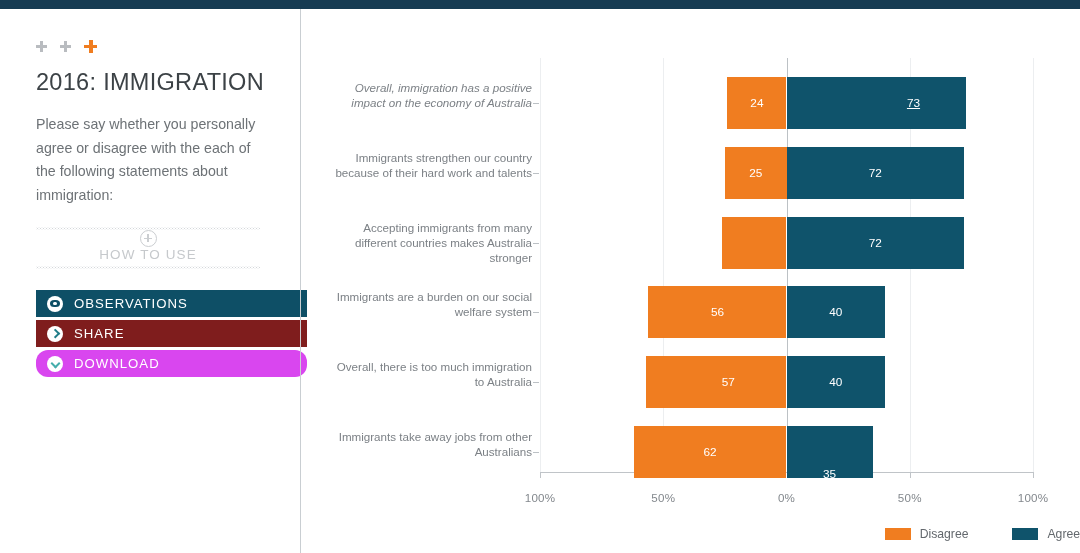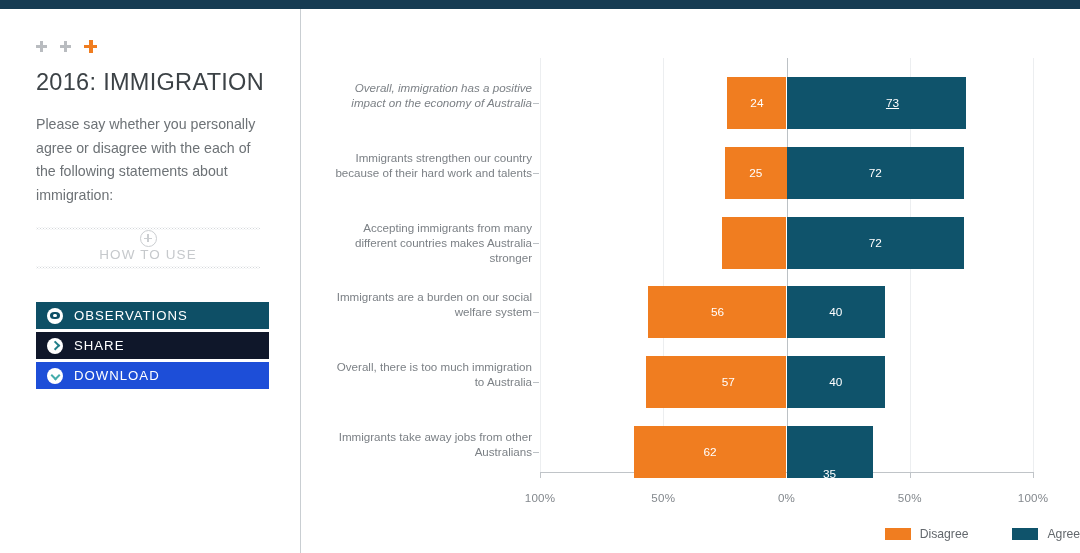--- a/index.html
+++ b/index.html
@@ -60,30 +60,30 @@
   }
   .circ-plus {
     width:17px; height:17px; border-radius:50%;
     border:1.3px solid #cbced1; position:relative; flex:none;
   }
   .circ-plus::before, .circ-plus::after { content:""; position:absolute; background:#cbced1; }
   .circ-plus::before { left:6.8px; top:3.2px; width:1.3px; height:8px; }
   .circ-plus::after  { left:3.2px; top:6.8px; width:8px; height:1.3px; }
   .howto-label { font-size:13.5px; letter-spacing:1.1px; color:#c6c9cc; }
 
-  .btn-stack { margin-top:33px; width:233px; }
+  .btn-stack { margin-top:21px; width:271px; }
   .btn {
     display:flex; align-items:center; gap:11px;
     height:27px; padding:0 11px; margin-bottom:3px;
     color:#ffffff; font-size:13.2px; letter-spacing:1.0px;
     cursor:pointer; user-select:none;
   }
   .btn-observations { background:#0e4f66; }
-  .btn-share       { background:#0f172a; }
-  .btn-download    { background:#1d4ed8; }
+  .btn-share       { background:#7f1d1d; }
+  .btn-download    { background:#d946ef;border-radius:12px; }
   .btn .ic { width:16px; height:16px; border-radius:50%; background:#fff; position:relative; flex:none; }
   .ic-eye::before {
     content:""; position:absolute; left:3.2px; top:4.6px; width:9.6px; height:6.8px;
     border-radius:50% / 60%; background:#0e4f66;
   }
   .ic-eye::after {
     content:""; position:absolute; left:6.2px; top:6.1px; width:3.6px; height:3.6px;
     border-radius:50%; background:#fff;
   }
   .ic-chev-r::before {
@@ -213,21 +213,21 @@
         <div class="tick" style="left: 732px;"></div>
         <div class="ticklabel" style="left: 732px;">100%</div>
       </div>
     <div id="bars-layer">
         <div class="rowgroup" style="top: 68px;">
           <div class="cat-label" style="top: 3px; font-style: italic;">Overall, immigration has a positive impact on the economy of Australia</div>
           <div class="cat-tick" style="top: 26px;"></div>
           <div class="bar bar-neg" style="left: 426.34px; width: 59.16px; background: rgb(240, 125, 32);"></div>
           <div class="bar-val" style="left: 426.34px; width: 59.16px;">24</div>
           <div class="bar bar-pos" style="left: 485.5px; width: 179.945px; background: rgb(15, 83, 107);"></div>
-          <div class="bar-val" style="left: 488px; width: 207px; text-decoration: underline;">73</div>
+          <div class="bar-val" style="left: 509px; width: 207px; text-decoration: underline;">73</div>
         </div>
         <div class="rowgroup" style="top: 138px;">
           <div class="cat-label" style="top: 3px;">Immigrants strengthen our country because of their hard work and talents</div>
           <div class="cat-tick" style="top: 26px;"></div>
           <div class="bar bar-neg" style="left: 423.875px; width: 61.625px; background: rgb(240, 125, 32);"></div>
           <div class="bar-val" style="left: 423.875px; width: 61.625px;">25</div>
           <div class="bar bar-pos" style="left: 485.5px; width: 177.48px; background: rgb(15, 83, 107);"></div>
           <div class="bar-val" style="left: 485.5px; width: 177.48px;">72</div>
         </div>
         <div class="rowgroup" style="top: 208px;">

